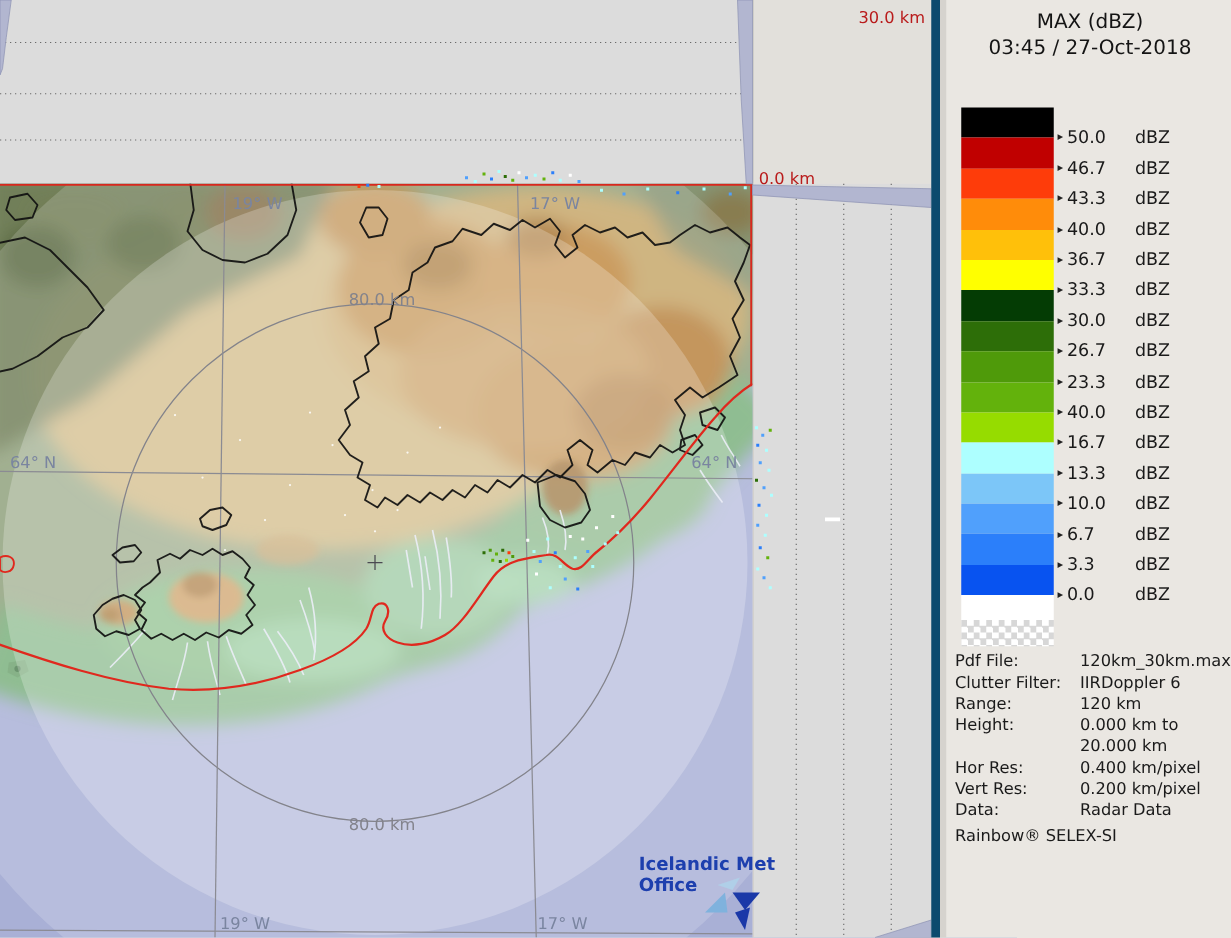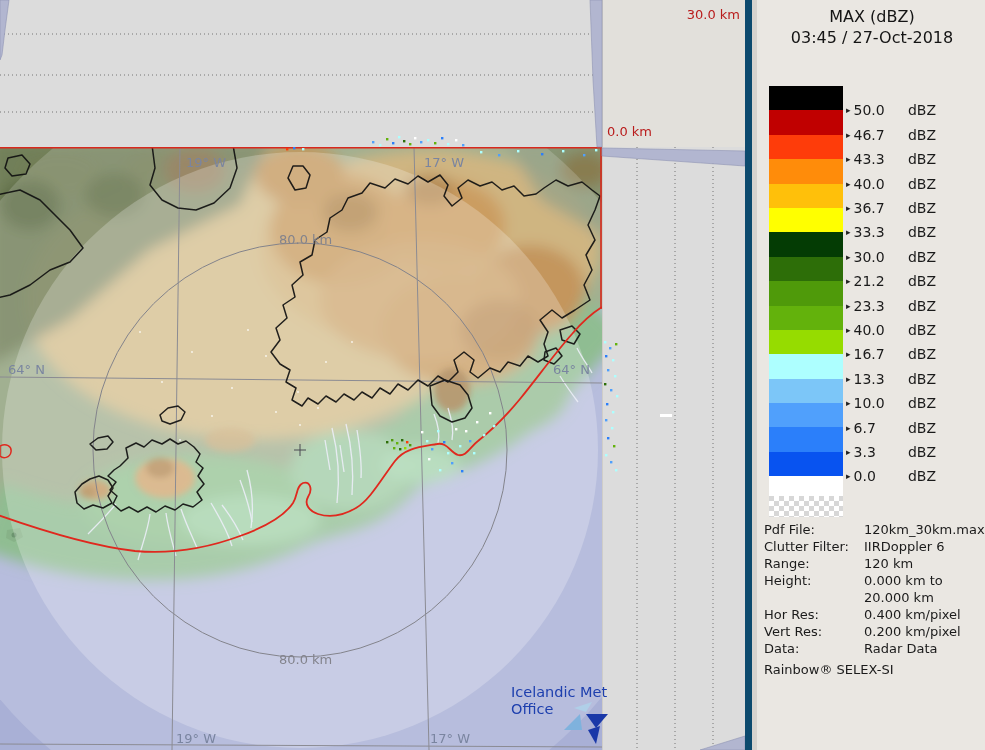--- a/index.html
+++ b/index.html
@@ -5,21 +5,21 @@
   html,body{margin:0;padding:0}
   body{width:985px;height:750px;position:relative;overflow:hidden;
        font-family:"DejaVu Sans","Liberation Sans",sans-serif;background:#eae7e2}
 
   
   .panel-top{position:absolute;left:0;top:0;width:602px;height:147px;background:#dcdcdc}
   .panel-corner{position:absolute;left:602px;top:0;width:143px;height:147px;background:#e2e0db;border-left:1px solid #c9c7c2}
   .panel-right{position:absolute;left:602px;top:147px;width:143px;height:603px;background:#dcdcdc;border-left:1px solid #cfcdc8}
   .km-label{position:absolute;font-size:13px;color:#b91c1c;z-index:4}
   #km30{left:602px;top:7px;width:138px;text-align:right}
-  #km0{left:607px;top:124px}
+  #km0{left:607px;top:136px}
 
   
   #overlay{position:absolute;left:0;top:0;z-index:2}
   .maplabel{font-size:13px;fill:#7a85a0}
   .ringlabel{font-size:13px;fill:#83838c}
 
   
   .legend{position:absolute;left:745px;top:0;width:240px;height:750px;background:#eae7e2;
           border-left:7px solid #0c4a6e;box-shadow:inset 5px 0 0 #d6d3ce;z-index:5}
   .legend-header{position:absolute;left:0;top:6px;width:240px;text-align:center;
@@ -35,21 +35,21 @@
            background:conic-gradient(#ffffff 0 25%,#d7d7d7 0 50%,#ffffff 0 75%,#d7d7d7 0) 0 0/10px 10px}
   #legend-info{position:absolute;left:12px;top:521px;width:224px;font-size:13px;line-height:17px;color:#1b1b1b}
   .irow{display:flex}
   .ilabel{width:100px;flex:none}
   .irow.tight .ilabel{width:auto}
   .ival{white-space:pre}
   .ifooter{margin-top:4px}
 
   
   .metlogo{position:absolute;left:511px;top:684px;width:95px;height:62px;z-index:3}
-  .metlogo .txt{position:absolute;left:0;top:0;color:#1d3fae;font-weight:normal;font-size:14.5px;line-height:17px;white-space:nowrap}
+  .metlogo .txt{position:absolute;left:0;top:0;color:#1d3fae;font-weight:bold;font-size:14.5px;line-height:17px;white-space:nowrap}
   .metlogo svg{position:absolute;right:-6px;bottom:-2px}
 </style>
 </head>
 <body>
 
 <div class="panel-top"></div>
 <div class="panel-corner"></div>
 <div class="panel-right"></div>
 <div class="km-label" id="km30">30.0 km</div>
 <div class="km-label" id="km0">0.0 km</div>
@@ -343,21 +343,21 @@
       <div class="band" style="background: rgb(8, 83, 240);"></div>
     </div>
   <div id="scale-labels">
       <div class="slabel" style="top: 16.4px;"><span class="arr">▸</span><span class="num">50.0</span><span> dBZ</span></div>
       <div class="slabel" style="top: 40.8px;"><span class="arr">▸</span><span class="num">46.7</span><span> dBZ</span></div>
       <div class="slabel" style="top: 65.2px;"><span class="arr">▸</span><span class="num">43.3</span><span> dBZ</span></div>
       <div class="slabel" style="top: 89.6px;"><span class="arr">▸</span><span class="num">40.0</span><span> dBZ</span></div>
       <div class="slabel" style="top: 114px;"><span class="arr">▸</span><span class="num">36.7</span><span> dBZ</span></div>
       <div class="slabel" style="top: 138.4px;"><span class="arr">▸</span><span class="num">33.3</span><span> dBZ</span></div>
       <div class="slabel" style="top: 162.8px;"><span class="arr">▸</span><span class="num">30.0</span><span> dBZ</span></div>
-      <div class="slabel" style="top: 187.2px;"><span class="arr">▸</span><span class="num">21.2</span><span> dBZ</span></div>
+      <div class="slabel" style="top: 187.2px;"><span class="arr">▸</span><span class="num">26.7</span><span> dBZ</span></div>
       <div class="slabel" style="top: 211.6px;"><span class="arr">▸</span><span class="num">23.3</span><span> dBZ</span></div>
       <div class="slabel" style="top: 236px;"><span class="arr">▸</span><span class="num">40.0</span><span> dBZ</span></div>
       <div class="slabel" style="top: 260.4px;"><span class="arr">▸</span><span class="num">16.7</span><span> dBZ</span></div>
       <div class="slabel" style="top: 284.8px;"><span class="arr">▸</span><span class="num">13.3</span><span> dBZ</span></div>
       <div class="slabel" style="top: 309.2px;"><span class="arr">▸</span><span class="num">10.0</span><span> dBZ</span></div>
       <div class="slabel" style="top: 333.6px;"><span class="arr">▸</span><span class="num">6.7</span><span> dBZ</span></div>
       <div class="slabel" style="top: 358px;"><span class="arr">▸</span><span class="num">3.3</span><span> dBZ</span></div>
       <div class="slabel" style="top: 382.4px;"><span class="arr">▸</span><span class="num">0.0</span><span> dBZ</span></div>
     </div>
   <div class="wblock"></div>

